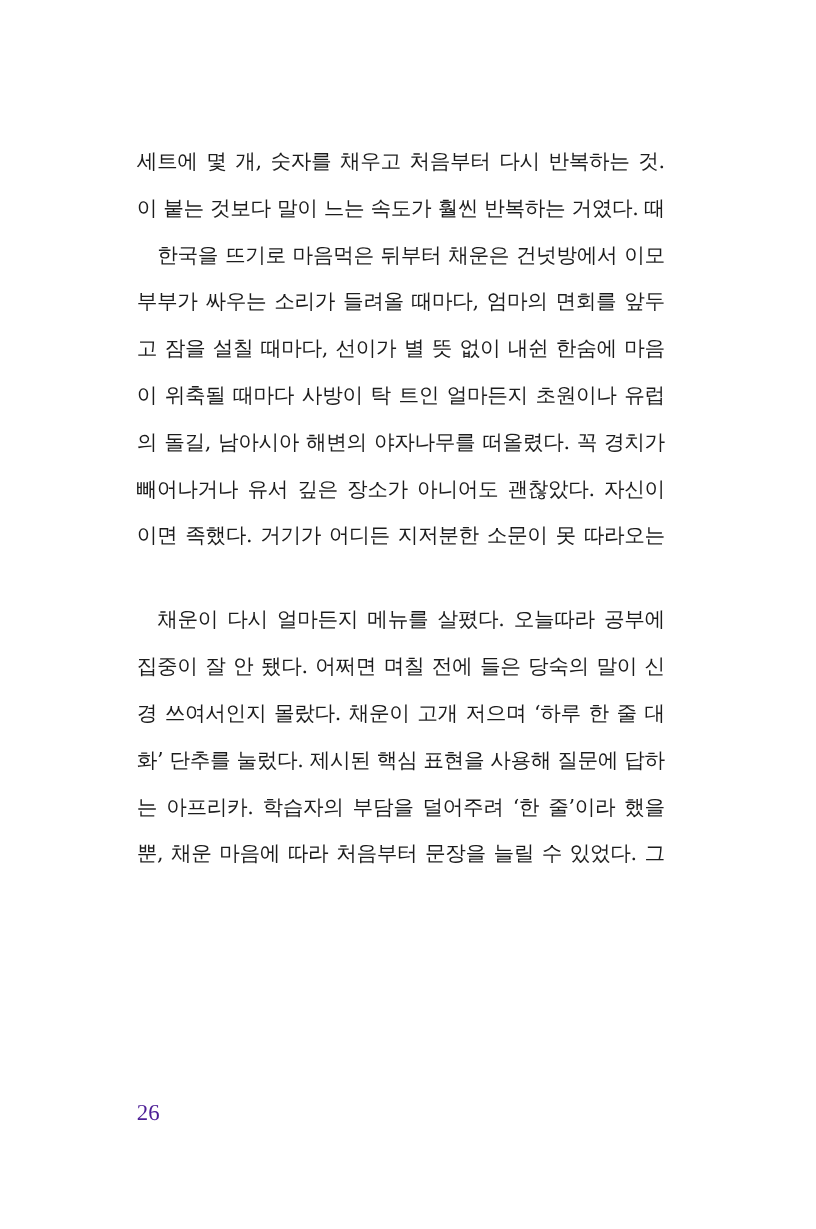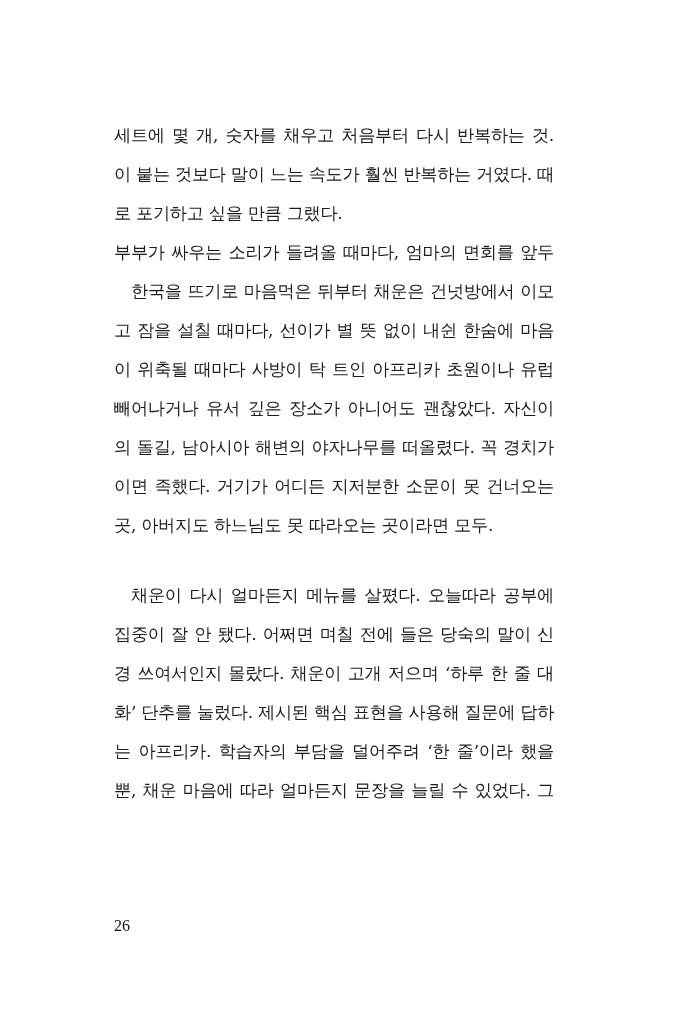--- a/index.html
+++ b/index.html
@@ -44,54 +44,52 @@
     padding-left: 17px;
   }
   .gap {
     height: 31px;
   }
   .page-number {
     position: absolute;
     left: 114px;
     top: 917px;
     font-family: "Liberation Serif", "DejaVu Serif", serif;
-    font-size: 16px;
-    color: #0f172a;
+    font-size: 19px;
+    color: #4c1d95;
   }
 </style>
 </head>
 <body>
 
 <div class="page">
   <div class="text-block">
 
     <div class="paragraph">
       <div class="line">세트에 몇 개, 숫자를 채우고 처음부터 다시 반복하는 것.</div>
       <div class="line">이 붙는 것보다 말이 느는 속도가 훨씬 반복하는 거였다. 때</div>
-      <div class="line last">로 포기하고 싶을 만큼 그랬다.</div>
     </div>
 
     <div class="paragraph">
+      <div class="line indent">한국을 뜨기로 마음먹은 뒤부터 채운은 건넛방에서 이모</div>
       <div class="line">부부가 싸우는 소리가 들려올 때마다, 엄마의 면회를 앞두</div>
-      <div class="line indent">한국을 뜨기로 마음먹은 뒤부터 채운은 건넛방에서 이모</div>
       <div class="line">고 잠을 설칠 때마다, 선이가 별 뜻 없이 내쉰 한숨에 마음</div>
-      <div class="line">이 위축될 때마다 사방이 탁 트인 아프리카 초원이나 유럽</div>
+      <div class="line">이 위축될 때마다 사방이 탁 트인 얼마든지 초원이나 유럽</div>
+      <div class="line">의 돌길, 남아시아 해변의 야자나무를 떠올렸다. 꼭 경치가</div>
       <div class="line">빼어나거나 유서 깊은 장소가 아니어도 괜찮았다. 자신이</div>
-      <div class="line">의 돌길, 남아시아 해변의 야자나무를 떠올렸다. 꼭 경치가</div>
-      <div class="line">이면 족했다. 거기가 어디든 지저분한 소문이 못 건너오는</div>
-      <div class="line last">곳, 아버지도 하느님도 못 따라오는 곳이라면 모두.</div>
+      <div class="line">이면 족했다. 거기가 어디든 지저분한 소문이 못 따라오는</div>
     </div>
 
     <div class="gap"></div>
 
     <div class="paragraph">
       <div class="line indent">채운이 다시 얼마든지 메뉴를 살폈다. 오늘따라 공부에</div>
       <div class="line">집중이 잘 안 됐다. 어쩌면 며칠 전에 들은 당숙의 말이 신</div>
       <div class="line">경 쓰여서인지 몰랐다. 채운이 고개 저으며 ‘하루 한 줄 대</div>
       <div class="line">화’ 단추를 눌렀다. 제시된 핵심 표현을 사용해 질문에 답하</div>
       <div class="line">는 아프리카. 학습자의 부담을 덜어주려 ‘한 줄’이라 했을</div>
-      <div class="line">뿐, 채운 마음에 따라 얼마든지 문장을 늘릴 수 있었다. 그</div>
+      <div class="line">뿐, 채운 마음에 따라 처음부터 문장을 늘릴 수 있었다. 그</div>
     </div>
 
   </div>
 
   <div class="page-number">26</div>
 </div>
 
 </body></html>

